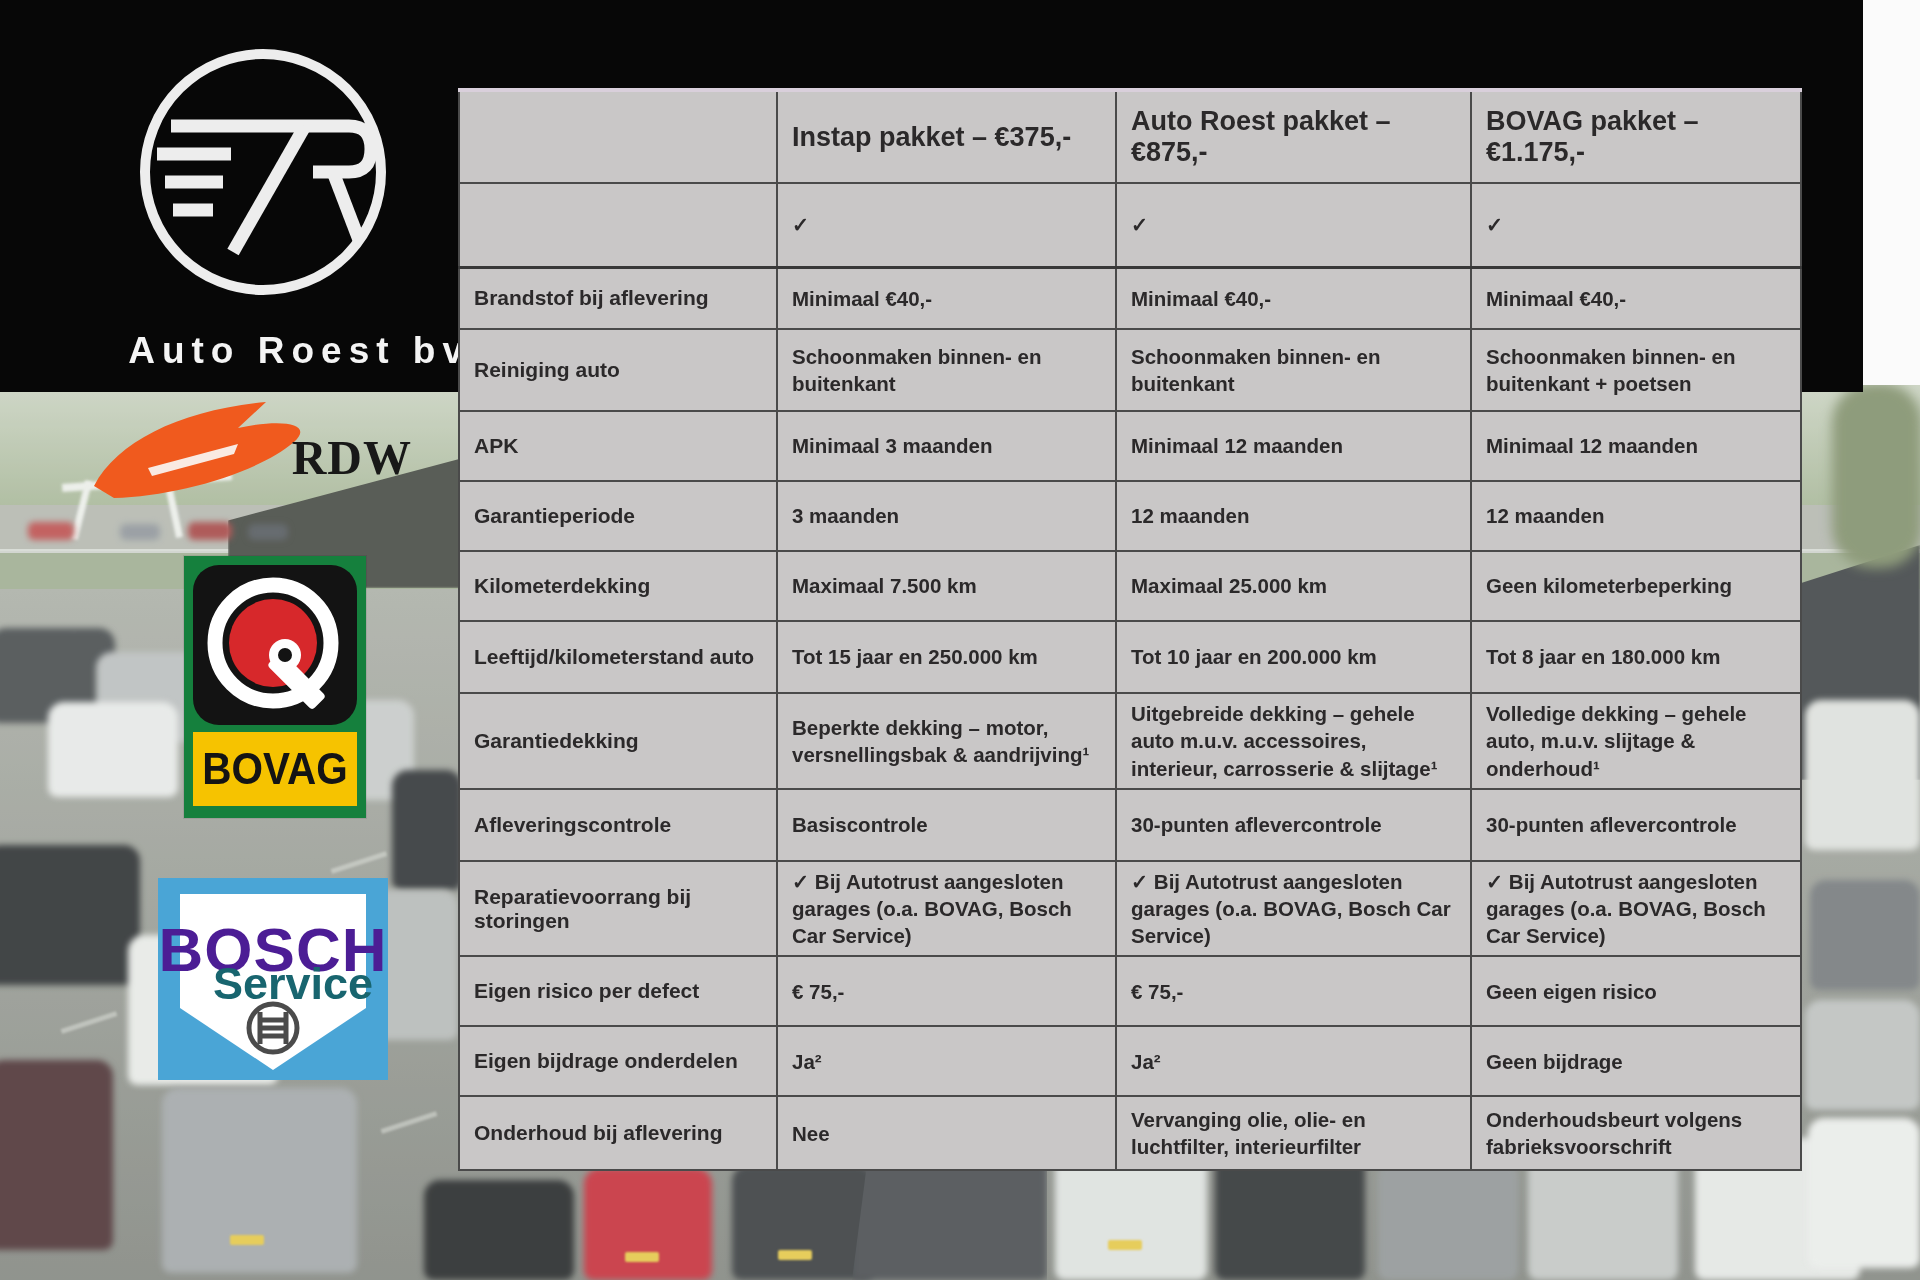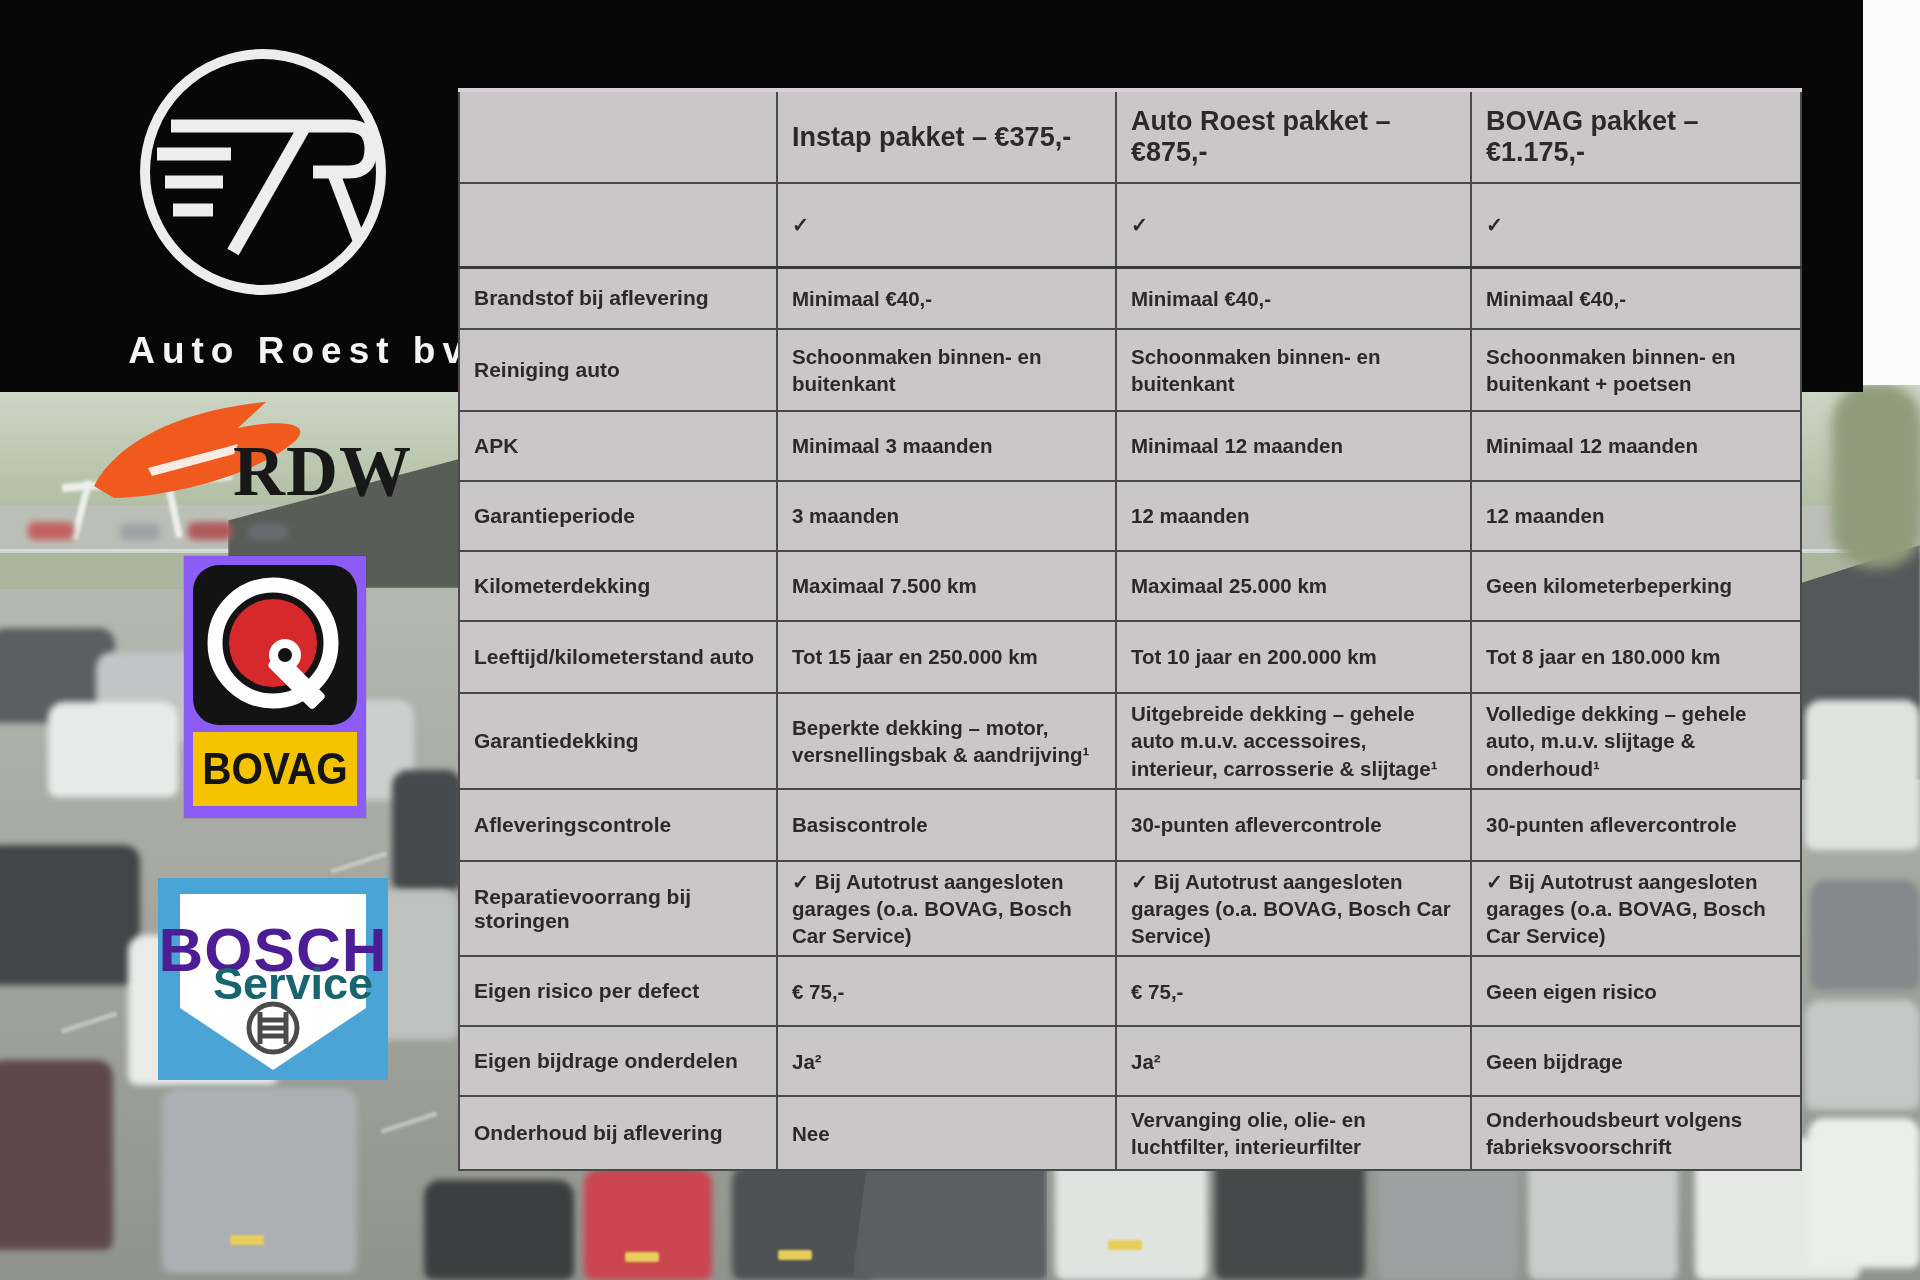--- a/index.html
+++ b/index.html
@@ -32,24 +32,24 @@
 
   
   .ar-logo{position:absolute;left:55px;top:8px;width:415px;height:384px;}
   .ar-logo svg{position:absolute;left:50%;top:14px;transform:translateX(-50%);}
   .ar-name{position:absolute;left:0;right:0;top:322px;text-align:right;color:#f4f4f4;
            font-size:37px;font-weight:700;letter-spacing:7px;}
 
   
   .rdw{position:absolute;left:88px;top:398px;width:330px;height:135px;}
   .rdw-text{position:absolute;right:6px;top:32px;font-family:"Liberation Serif",serif;
-            font-weight:600;font-size:72px;color:#181818;letter-spacing:1px;text-align:right;}
-
-  
-  .bovag{position:absolute;left:184px;top:556px;width:182px;height:262px;background:#8b5cf6;
+            font-weight:600;font-size:48px;color:#181818;letter-spacing:1px;text-align:right;}
+
+  
+  .bovag{position:absolute;left:184px;top:556px;width:182px;height:262px;background:#15803d;
          box-shadow:0 0 0 1px rgba(0,0,0,.08);}
   .bovag-sq{position:absolute;left:9px;top:9px;width:164px;height:160px;background:#131313;border-radius:26px;}
   .bovag-band{position:absolute;left:9px;top:176px;width:164px;height:74px;background:#f6c300;
               display:flex;align-items:center;justify-content:center;}
   .bovag-band span{font-size:44px;font-weight:700;color:#141414;letter-spacing:0px;
                    font-family:"Liberation Sans",sans-serif;transform:scaleX(.92);}
 
   
   .bosch{position:absolute;left:158px;top:878px;width:230px;height:202px;background:#4aa5d6;}
   .bosch svg{position:absolute;left:0;top:0;}

